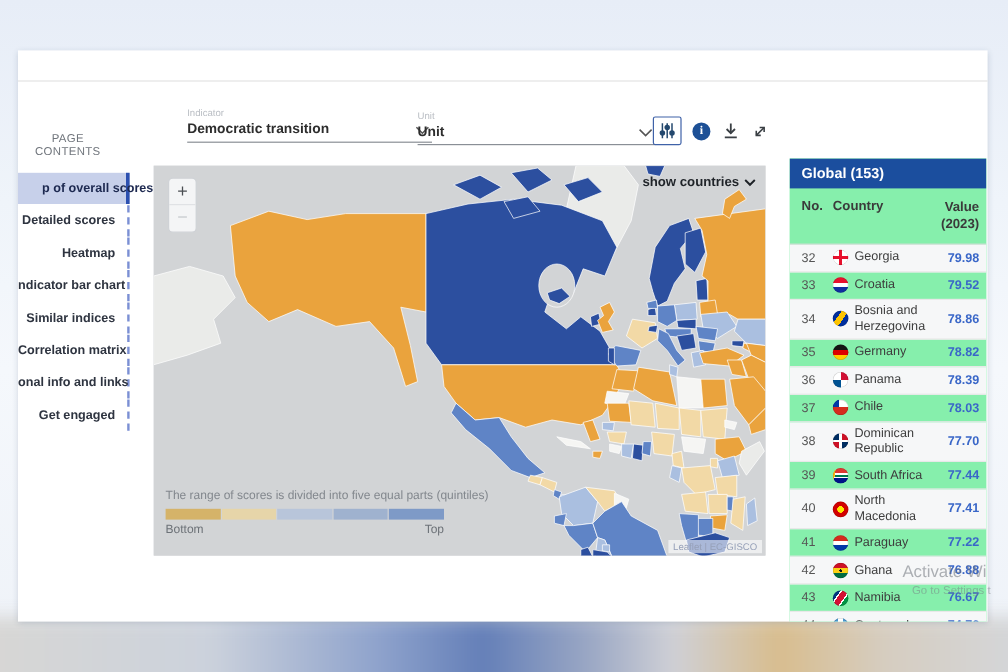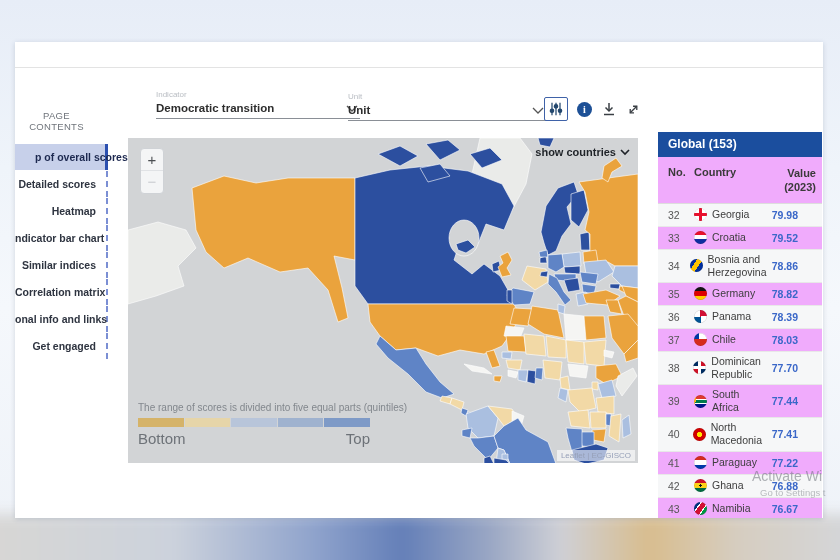--- a/index.html
+++ b/index.html
@@ -48,34 +48,34 @@
            border:1px solid #cfd2d6;border-radius:4px;z-index:3;}
   .zoom-in,.zoom-out{height:21px;text-align:center;font-size:15px;line-height:21px;cursor:pointer;}
   .zoom-in{color:#4a4e52;border-bottom:1px solid #e0e2e5;}
   .zoom-out{color:#c9ccd0;}
   .show-countries{position:absolute;right:8px;top:8px;z-index:3;font-size:11px;font-weight:bold;
                   color:#1f2328;cursor:pointer;display:flex;align-items:center;gap:4px;}
   .map-legend{position:absolute;left:10px;bottom:16px;z-index:3;}
   .legend-text{font-size:10px;color:#82878d;margin-bottom:5px;}
   .legend-bar{display:flex;gap:1px;width:232px;height:9px;}
   .legend-seg{flex:1;}
-  .legend-labels{display:flex;justify-content:space-between;width:232px;font-size:15px;color:#6d7278;margin-top:3px;}
+  .legend-labels{display:flex;justify-content:space-between;width:232px;font-size:10px;color:#6d7278;margin-top:3px;}
   .attribution{position:absolute;right:3px;bottom:2px;z-index:3;font-size:8px;color:#96a0b8;
                background:rgba(255,255,255,.6);padding:1px 4px;}
 
   
-  .panel{position:absolute;left:643px;top:90px;width:164px;height:386px;background:#f0abfc;overflow:hidden;}
+  .panel{position:absolute;left:643px;top:90px;width:164px;height:386px;background:#86efac;overflow:hidden;}
   .panel-head{height:25px;line-height:25px;background:#1b4e9e;color:#fff;font-size:12px;font-weight:bold;
               padding-left:10px;}
   .colhead{display:flex;padding:9px 6px 8px 10px;font-size:11px;font-weight:bold;color:#3a3a3a;
            border-bottom:1px solid #ddd;align-items:flex-start;}
   .colhead .c-no{width:26px;}
   .colhead .c-country{flex:1;}
   .colhead .c-value{width:42px;text-align:right;line-height:1.3;}
-  .trow{display:flex;align-items:center;padding:3px 24px 3px 10px;border-bottom:1px solid #e8e8e8;
+  .trow{display:flex;align-items:center;padding:3px 6px 3px 10px;border-bottom:1px solid #e8e8e8;
         min-height:16px;font-size:10.5px;cursor:pointer;}
   .trow.stripe{background:#f6f7f8;}
   .t-no{width:26px;color:#555;}
   .t-flag{width:13px;height:13px;border-radius:50%;margin-right:5px;flex:none;
           box-shadow:inset 0 0 0 .5px rgba(0,0,0,.18);}
   .t-country{flex:1;color:#3d3d3d;line-height:1.25;}
   .t-value{width:38px;text-align:right;color:#3a67c8;font-weight:bold;}
 
   
   .watermark{position:absolute;left:752px;top:468px;z-index:6;pointer-events:none;color:rgba(110,115,122,.55);}

